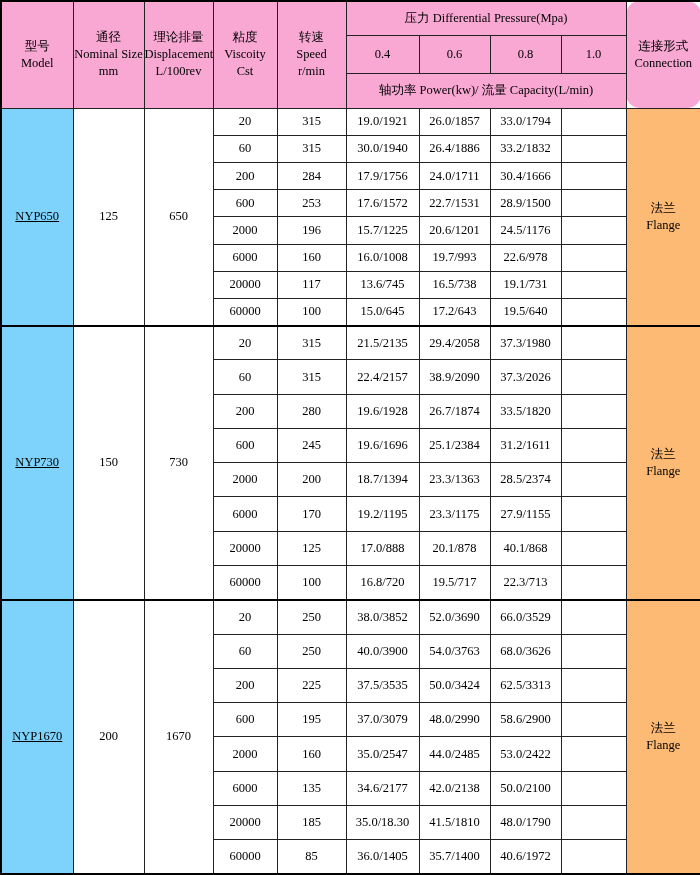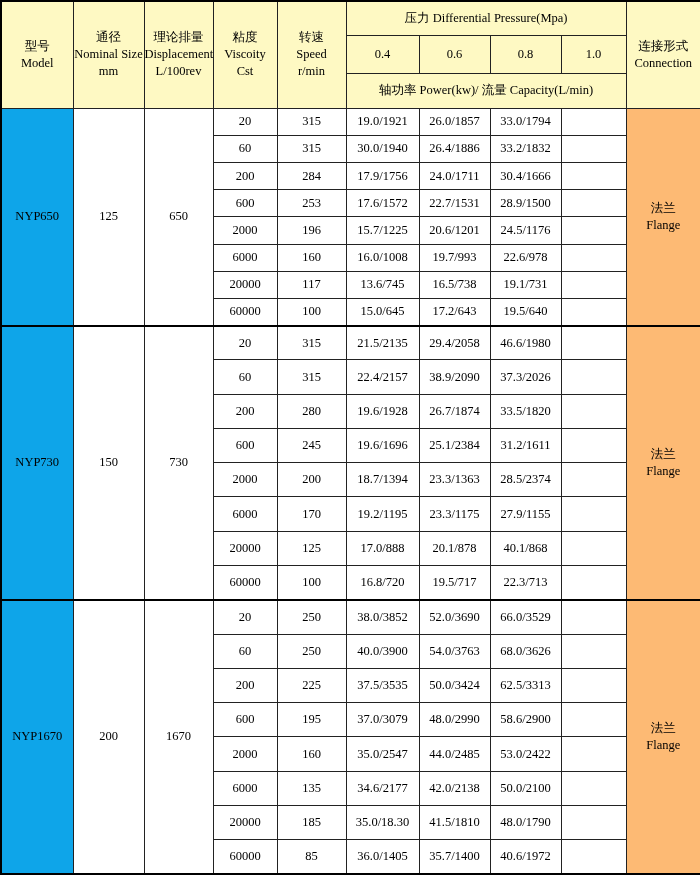--- a/index.html
+++ b/index.html
@@ -29,33 +29,34 @@
     text-align: center;
     vertical-align: middle;
     font-weight: normal;
     font-size: 12.5px;
     color: #000;
     white-space: pre-line;
     line-height: 1.35;
     overflow: hidden;
   }
   
-  thead th { background: #fef9c3; }
+  thead th { background: #f9a8d4; }
   tr.hrow1 { height: 34px; }
   tr.hrow2 { height: 38px; }
   tr.hrow3 { height: 35px; }
-  th.gap-lines { line-height: 1.8; }
+  th.gap-lines { line-height: 1.8; border-radius: 14px; }
   
   tr.block-0 { height: 27px; }
   tr.block-1 { height: 34px; }
   tr.block-2 { height: 34px; }
   tr.block-start td { border-top: 2px solid #000; }
   td.model-cell {
-    background: #0ea5e9;
+    background: #7dd3fc;
     font-size: 13px;
+    text-decoration: underline;
   }
   td.connection-cell {
     background: #fdba74;
     line-height: 2.1;
     font-size: 12.5px;
   }
 </style>
 </head>
 <body>
 
@@ -174,21 +175,21 @@
           <td></td>
         </tr>
         <tr class="block-1 block-start">
           <td class="model-cell" rowspan="8">NYP730</td>
           <td rowspan="8">150</td>
           <td rowspan="8">730</td>
           <td>20</td>
           <td>315</td>
           <td>21.5/2135</td>
           <td>29.4/2058</td>
-          <td>46.6/1980</td>
+          <td>37.3/1980</td>
           <td></td>
           <td class="connection-cell" rowspan="8">法兰
 Flange</td>
         </tr>
         <tr class="block-1">
           <td>60</td>
           <td>315</td>
           <td>22.4/2157</td>
           <td>38.9/2090</td>
           <td>37.3/2026</td>

